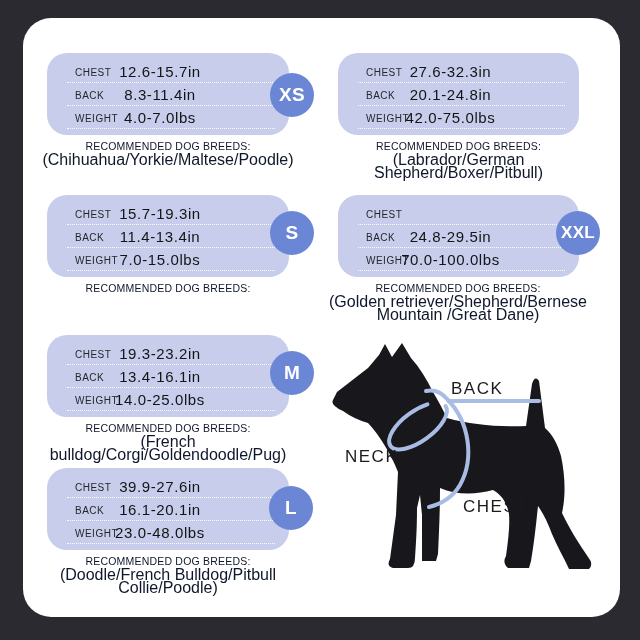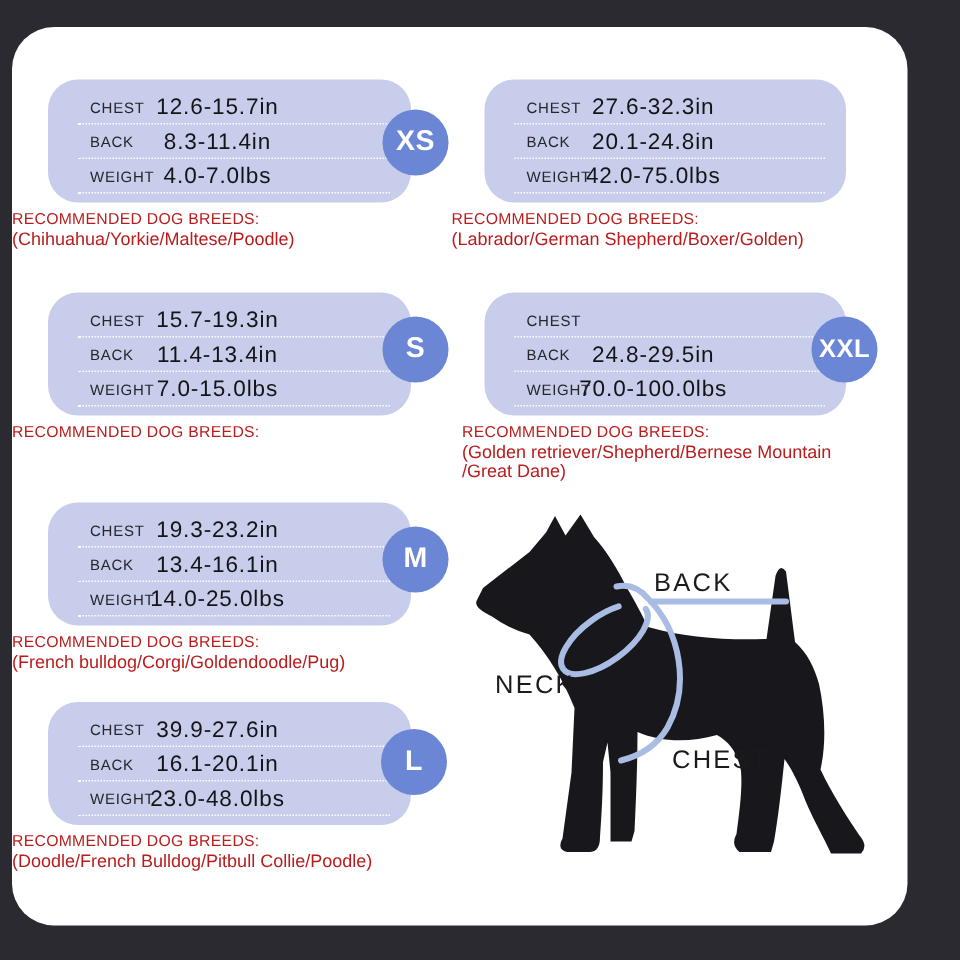--- a/index.html
+++ b/index.html
@@ -4,21 +4,21 @@
 <style>
   html,body{margin:0;padding:0;}
   body{
     width:640px;height:640px;
     background:var(--background,#2b2a30);
     font-family:"Liberation Sans", sans-serif;
     overflow:hidden;
   }
   .stage{position:relative;width:640px;height:640px;}
   .card{
-    position:absolute;left:8px;top:18px;width:597px;height:599px;
+    position:absolute;left:23px;top:18px;width:597px;height:599px;
     background:var(--card,#ffffff);border-radius:28px;
   }
   
   .panel{
     position:absolute;height:82px;
     background:var(--panel,#c7cdea);
     border-radius:20px;
     box-sizing:border-box;
     padding:7px 14px 6px 20px;
     display:flex;flex-direction:column;justify-content:space-between;
@@ -51,24 +51,24 @@
     white-space:nowrap;
   }
   .b-xs {left:247px;top:55px;text-align:center;}
   .b-s  {left:247px;top:193px;}
   .b-m  {left:247px;top:333px;}
   .b-l  {left:246px;top:468px;}
   .b-xl {left:533px;top:54px;}
   .b-xxl{left:533px;top:193px;font-size:17px;}
   
   .breeds{
-    position:absolute;text-align:left;color:#b91c1c;
+    position:absolute;text-align:center;color:#0f172a;
   }
   .bt{font-size:10.5px;letter-spacing:.2px;line-height:13px;}
-  .bl{font-size:12px;line-height:13px;}
+  .bl{font-size:16px;line-height:13px;}
   .br-xs {left:0;   top:122px;width:290px;}
   .br-s  {left:0;   top:264px;width:290px;}
   .br-m  {left:0;   top:404px;width:290px;}
   .br-l  {left:0;   top:537px;width:290px;}
   .br-xl {left:293px;top:122px;width:285px;}
   .br-xxl{left:300px;top:264px;width:270px;}
   
   .dog-wrap{position:absolute;left:300px;top:320px;width:300px;height:258px;}
   .diagram-label{
     font-size:17px;letter-spacing:1.5px;fill:#1b1b1e;
@@ -169,21 +169,21 @@
         <span class="rl">BACK</span>
         <span class="rv">20.1-24.8in</span>
       </div>
       <div class="row">
         <span class="rl">WEIGHT</span>
         <span class="rv">42.0-75.0lbs</span>
       </div>
     </section>
     <div class="breeds br-xl">
       <div class="bt">RECOMMENDED DOG BREEDS:</div>
-      <div class="bl">(Labrador/German Shepherd/Boxer/Golden)</div>
+      <div class="bl">(Labrador/German Shepherd/Boxer/Pitbull)</div>
     </div>
 
     <section class="panel p-xxl">
       <div class="row">
         <span class="rl">CHEST</span>
       </div>
       <div class="row">
         <span class="rl">BACK</span>
         <span class="rv">24.8-29.5in</span>
       </div>

